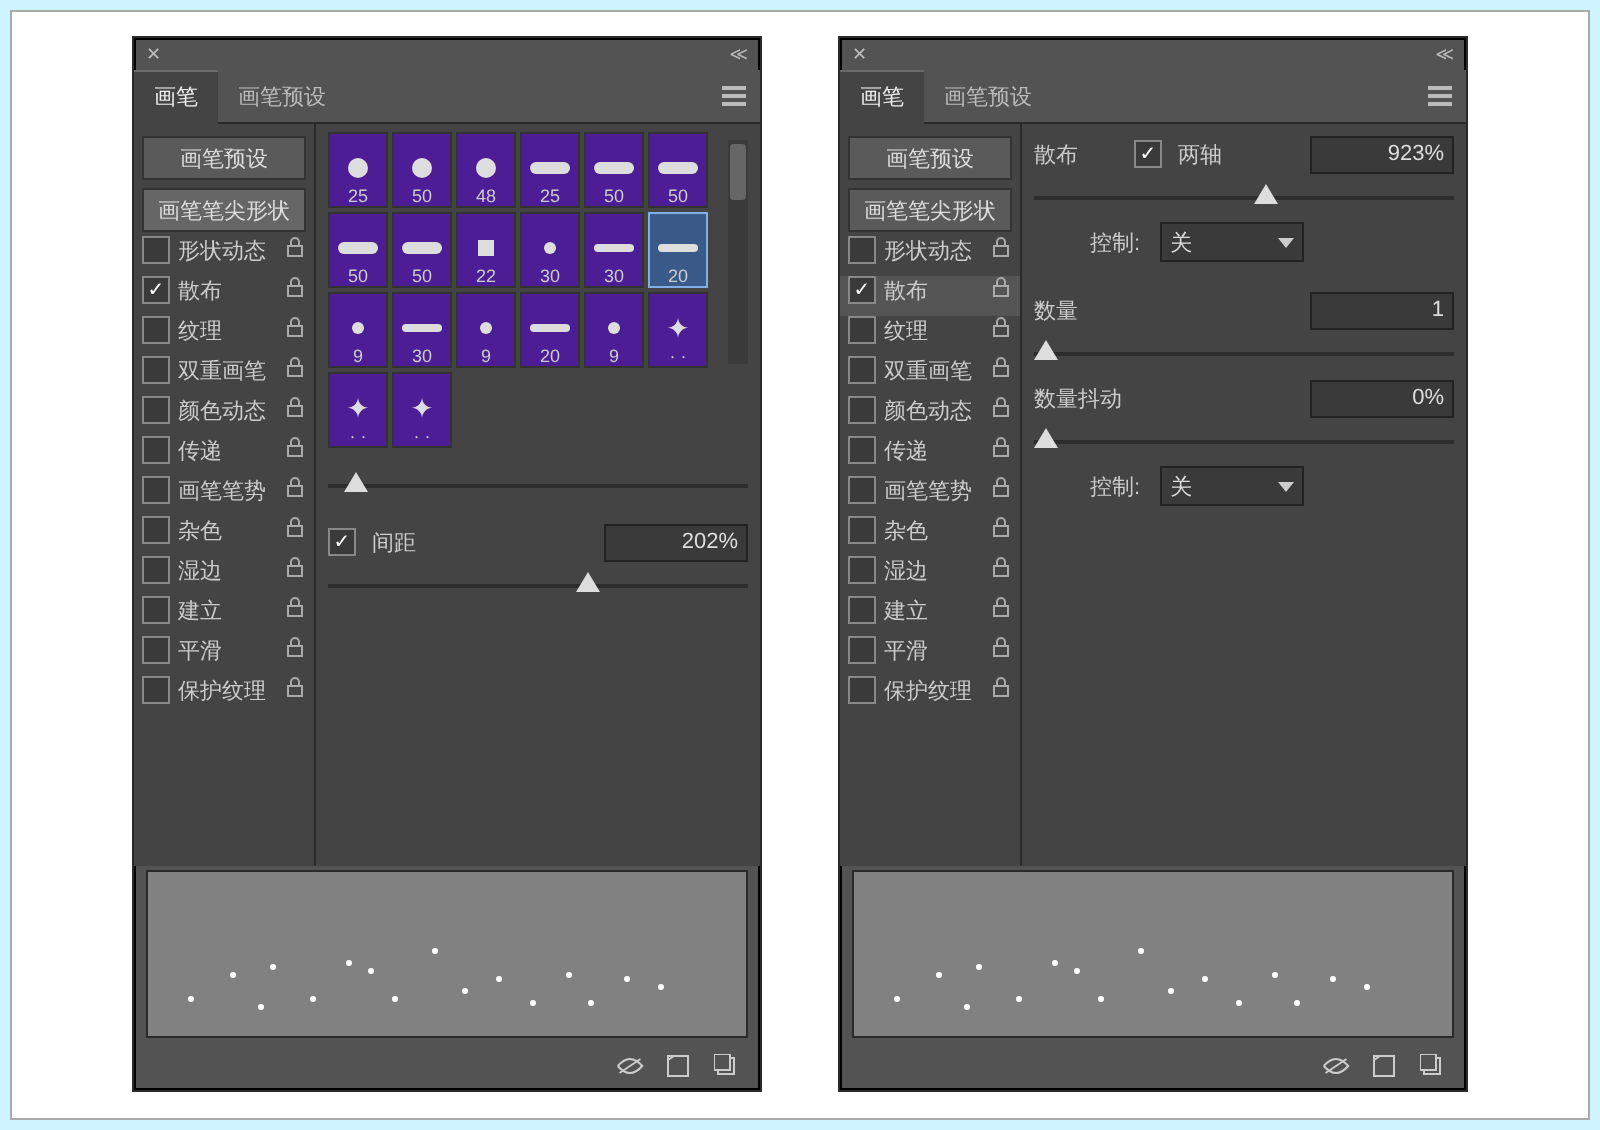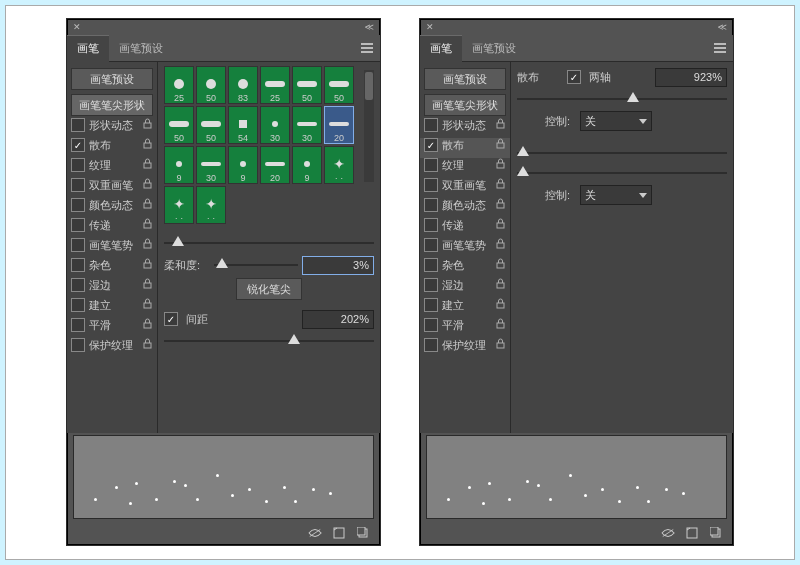--- a/index.html
+++ b/index.html
@@ -18,21 +18,21 @@
 .body{display:flex;flex:1;overflow:hidden}
 .sidebar{width:90px;background:#444;border-right:1px solid #2a2a2a;display:flex;flex-direction:column;padding-top:4px}
 .sbtn{height:20px;margin:2px 4px;display:flex;align-items:center;justify-content:center;background:#5a5a5a;border:1px solid #333;color:#ddd;font-size:11px;cursor:pointer}
 .srow{height:20px;display:flex;align-items:flex-start;gap:4px;padding:0 4px;color:#ccc}
 .srow .cb{width:12px;height:12px;border:1px solid #888;background:#3a3a3a;display:flex;align-items:center;justify-content:center}
 .srow .cb.checked::after{content:"✓";font-size:10px;color:#fff}
 .srow .lbl{flex:1;font-size:11px}
 .srow .lock{width:11px;height:11px}
 .content{flex:1;background:#444;padding:4px 6px;display:flex;flex-direction:column;gap:2px;position:relative}
 .brushgrid{display:flex;gap:2px;flex-wrap:wrap;width:190px}
-.bcell{width:28px;height:36px;background:#15803d;border:1px solid #333;display:flex;flex-direction:column;align-items:center;justify-content:flex-end;font-size:9px;color:#ccc}
+.bcell{width:28px;height:36px;background:#4c1d95;border:1px solid #333;display:flex;flex-direction:column;align-items:center;justify-content:flex-end;font-size:9px;color:#ccc}
 .bcell.sel{border:1px solid #82aee8;background:#3a5a8a}
 .bcell .sh{width:22px;height:18px;display:flex;align-items:center;justify-content:center}
 .sh.dot::after{content:"";width:10px;height:10px;border-radius:50%;background:#ddd}
 .sh.sdot::after{content:"";width:6px;height:6px;border-radius:50%;background:#ddd}
 .sh.bar::after{content:"";width:20px;height:6px;border-radius:3px;background:#ddd}
 .sh.sbar::after{content:"";width:20px;height:4px;border-radius:2px;background:#ddd}
 .sh.sq::after{content:"";width:8px;height:8px;background:#ddd}
 .sh.spr{font-size:14px;color:#ddd}
 .scrl{position:absolute;right:0;top:4px;width:10px;height:112px;background:#3a3a3a}
 .scrl .th{position:absolute;left:1px;top:2px;width:8px;height:28px;background:#666;border-radius:2px}
@@ -206,21 +206,21 @@
                 <div class="bcell">
                   <div class="sh dot"></div>
                   <span>25</span>
                 </div>
                 <div class="bcell">
                   <div class="sh dot"></div>
                   <span>50</span>
                 </div>
                 <div class="bcell">
                   <div class="sh dot"></div>
-                  <span>83</span>
+                  <span>48</span>
                 </div>
                 <div class="bcell">
                   <div class="sh bar"></div>
                   <span>25</span>
                 </div>
                 <div class="bcell">
                   <div class="sh bar"></div>
                   <span>50</span>
                 </div>
                 <div class="bcell">
@@ -230,21 +230,21 @@
                 <div class="bcell">
                   <div class="sh bar"></div>
                   <span>50</span>
                 </div>
                 <div class="bcell">
                   <div class="sh bar"></div>
                   <span>50</span>
                 </div>
                 <div class="bcell">
                   <div class="sh sq"></div>
-                  <span>54</span>
+                  <span>22</span>
                 </div>
                 <div class="bcell">
                   <div class="sh sdot"></div>
                   <span>30</span>
                 </div>
                 <div class="bcell">
                   <div class="sh sbar"></div>
                   <span>30</span>
                 </div>
                 <div class="bcell sel">
@@ -285,31 +285,20 @@
                 </div>
               </div>
         <div class="scrl">
                 <div class="th"></div>
               </div>
       </div>
       <div style="height:6px"></div>
       <div class="sld">
               <div class="trk"></div>
               <div class="hnd" style="left:8px"></div>
-            </div>
-      <div class="frow">
-              <span class="fl">柔和度:</span>
-        <div class="sld" style="flex:1">
-                <div class="trk"></div>
-                <div class="hnd" style="left:2px"></div>
-              </div>
-        <div class="inp sel">3%</div>
-            </div>
-      <div class="frow" style="justify-content:center">
-              <div class="btn">锐化笔尖</div>
             </div>
       <div style="height:4px"></div>
       <div class="frow">
               <span class="cbx checked"></span>
               <span>间距</span>
               <div style="flex:1"></div>
               <div class="inp">202%</div>
             </div>
       <div class="sld">
               <div class="trk"></div>
@@ -510,23 +499,33 @@
               <div class="hnd" style="left:110px"></div>
             </div>
       <div class="frow" style="padding-left:28px">
               <span>控制:</span>
         <div class="dd" style="width:62px;margin-left:6px">
                 <span>关</span>
                 <span class="chv"></span>
               </div>
             </div>
       <div style="height:8px"></div>
+      <div class="frow">
+              <span class="fl">数量</span>
+              <div style="flex:1"></div>
+              <div class="inp">1</div>
+            </div>
       <div class="sld">
               <div class="trk"></div>
               <div class="hnd" style="left:0px"></div>
+            </div>
+      <div class="frow">
+              <span class="fl" style="flex:0 0 60px">数量抖动</span>
+              <div style="flex:1"></div>
+              <div class="inp">0%</div>
             </div>
       <div class="sld">
               <div class="trk"></div>
               <div class="hnd" style="left:0px"></div>
             </div>
       <div class="frow" style="padding-left:28px">
               <span>控制:</span>
         <div class="dd" style="width:62px;margin-left:6px">
                 <span>关</span>
                 <span class="chv"></span>

